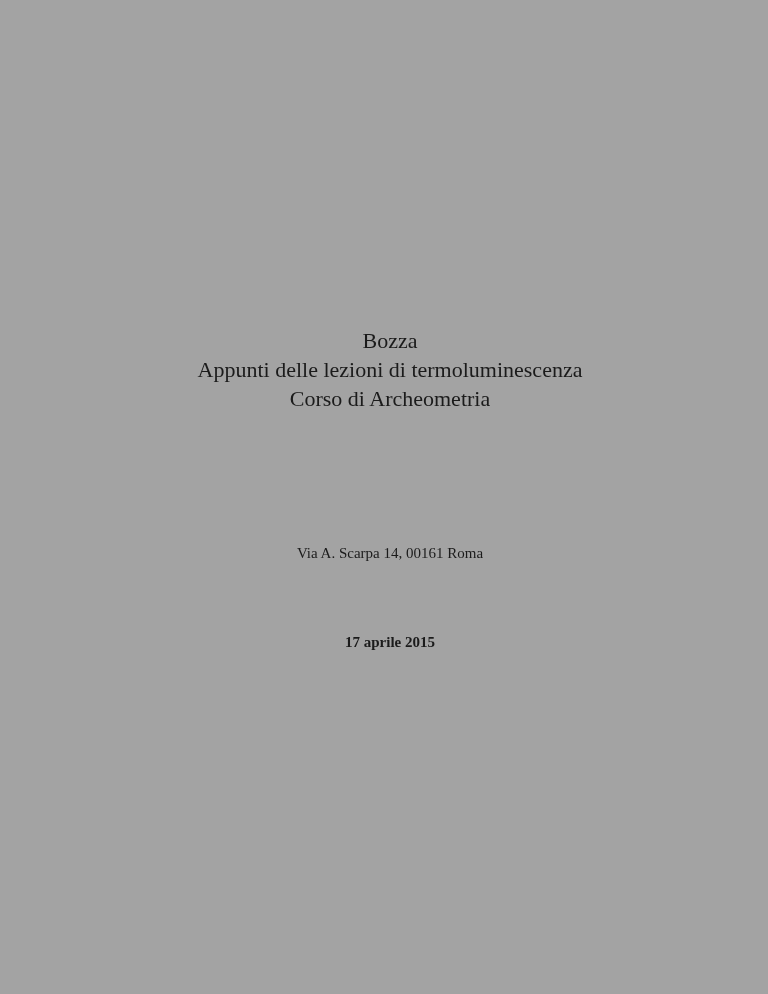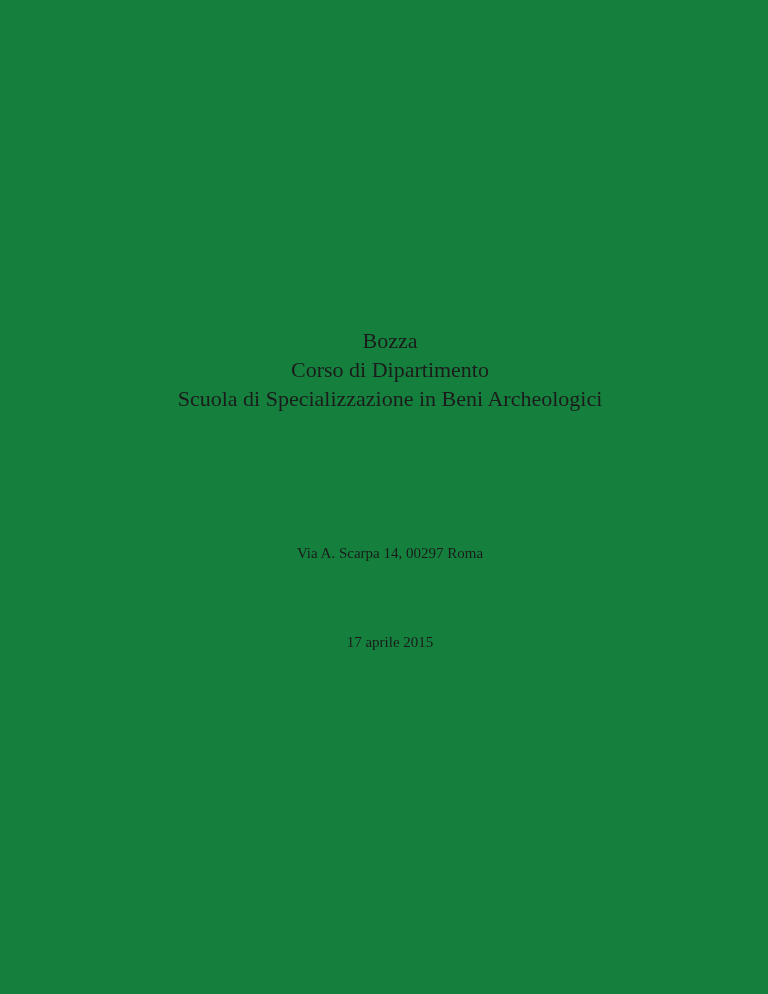--- a/index.html
+++ b/index.html
@@ -4,21 +4,21 @@
 <style>
   html, body {
     margin: 0;
     padding: 0;
     background: #ffffff;
   }
   .page {
     position: relative;
     width: 768px;
     height: 994px;
-    background: #15803d;
+    background: #a3a3a3;
     overflow: hidden;
     font-family: "Liberation Serif", "DejaVu Serif", serif;
     color: #1b1b1b;
   }
   
   .centered-block {
     position: absolute;
     left: 12px;
     right: 0;
     text-align: center;
@@ -30,37 +30,38 @@
   }
   .author-block {
     top: 544px;
     font-size: 15px;
     line-height: 19.7px;
   }
   .date-block {
     top: 633px;
     font-size: 15px;
     line-height: 19.7px;
+    font-weight: bold;
   }
   .line {
     white-space: nowrap;
   }
 </style>
 </head>
 <body>
 
 <div class="page">
 
   <div class="centered-block title-block">
     <div class="line">Bozza</div>
-    <div class="line">Corso di Dipartimento</div>
-    <div class="line">Scuola di Specializzazione in Beni Archeologici</div>
+    <div class="line">Appunti delle lezioni di termoluminescenza</div>
+    <div class="line">Corso di Archeometria</div>
   </div>
 
   <div class="centered-block author-block">
-    <div class="line">Via A. Scarpa 14, 00297 Roma</div>
+    <div class="line">Via A. Scarpa 14, 00161 Roma</div>
   </div>
 
   <div class="centered-block date-block">
     <div class="line">17 aprile 2015</div>
   </div>
 
 </div>
 
 </body></html>

